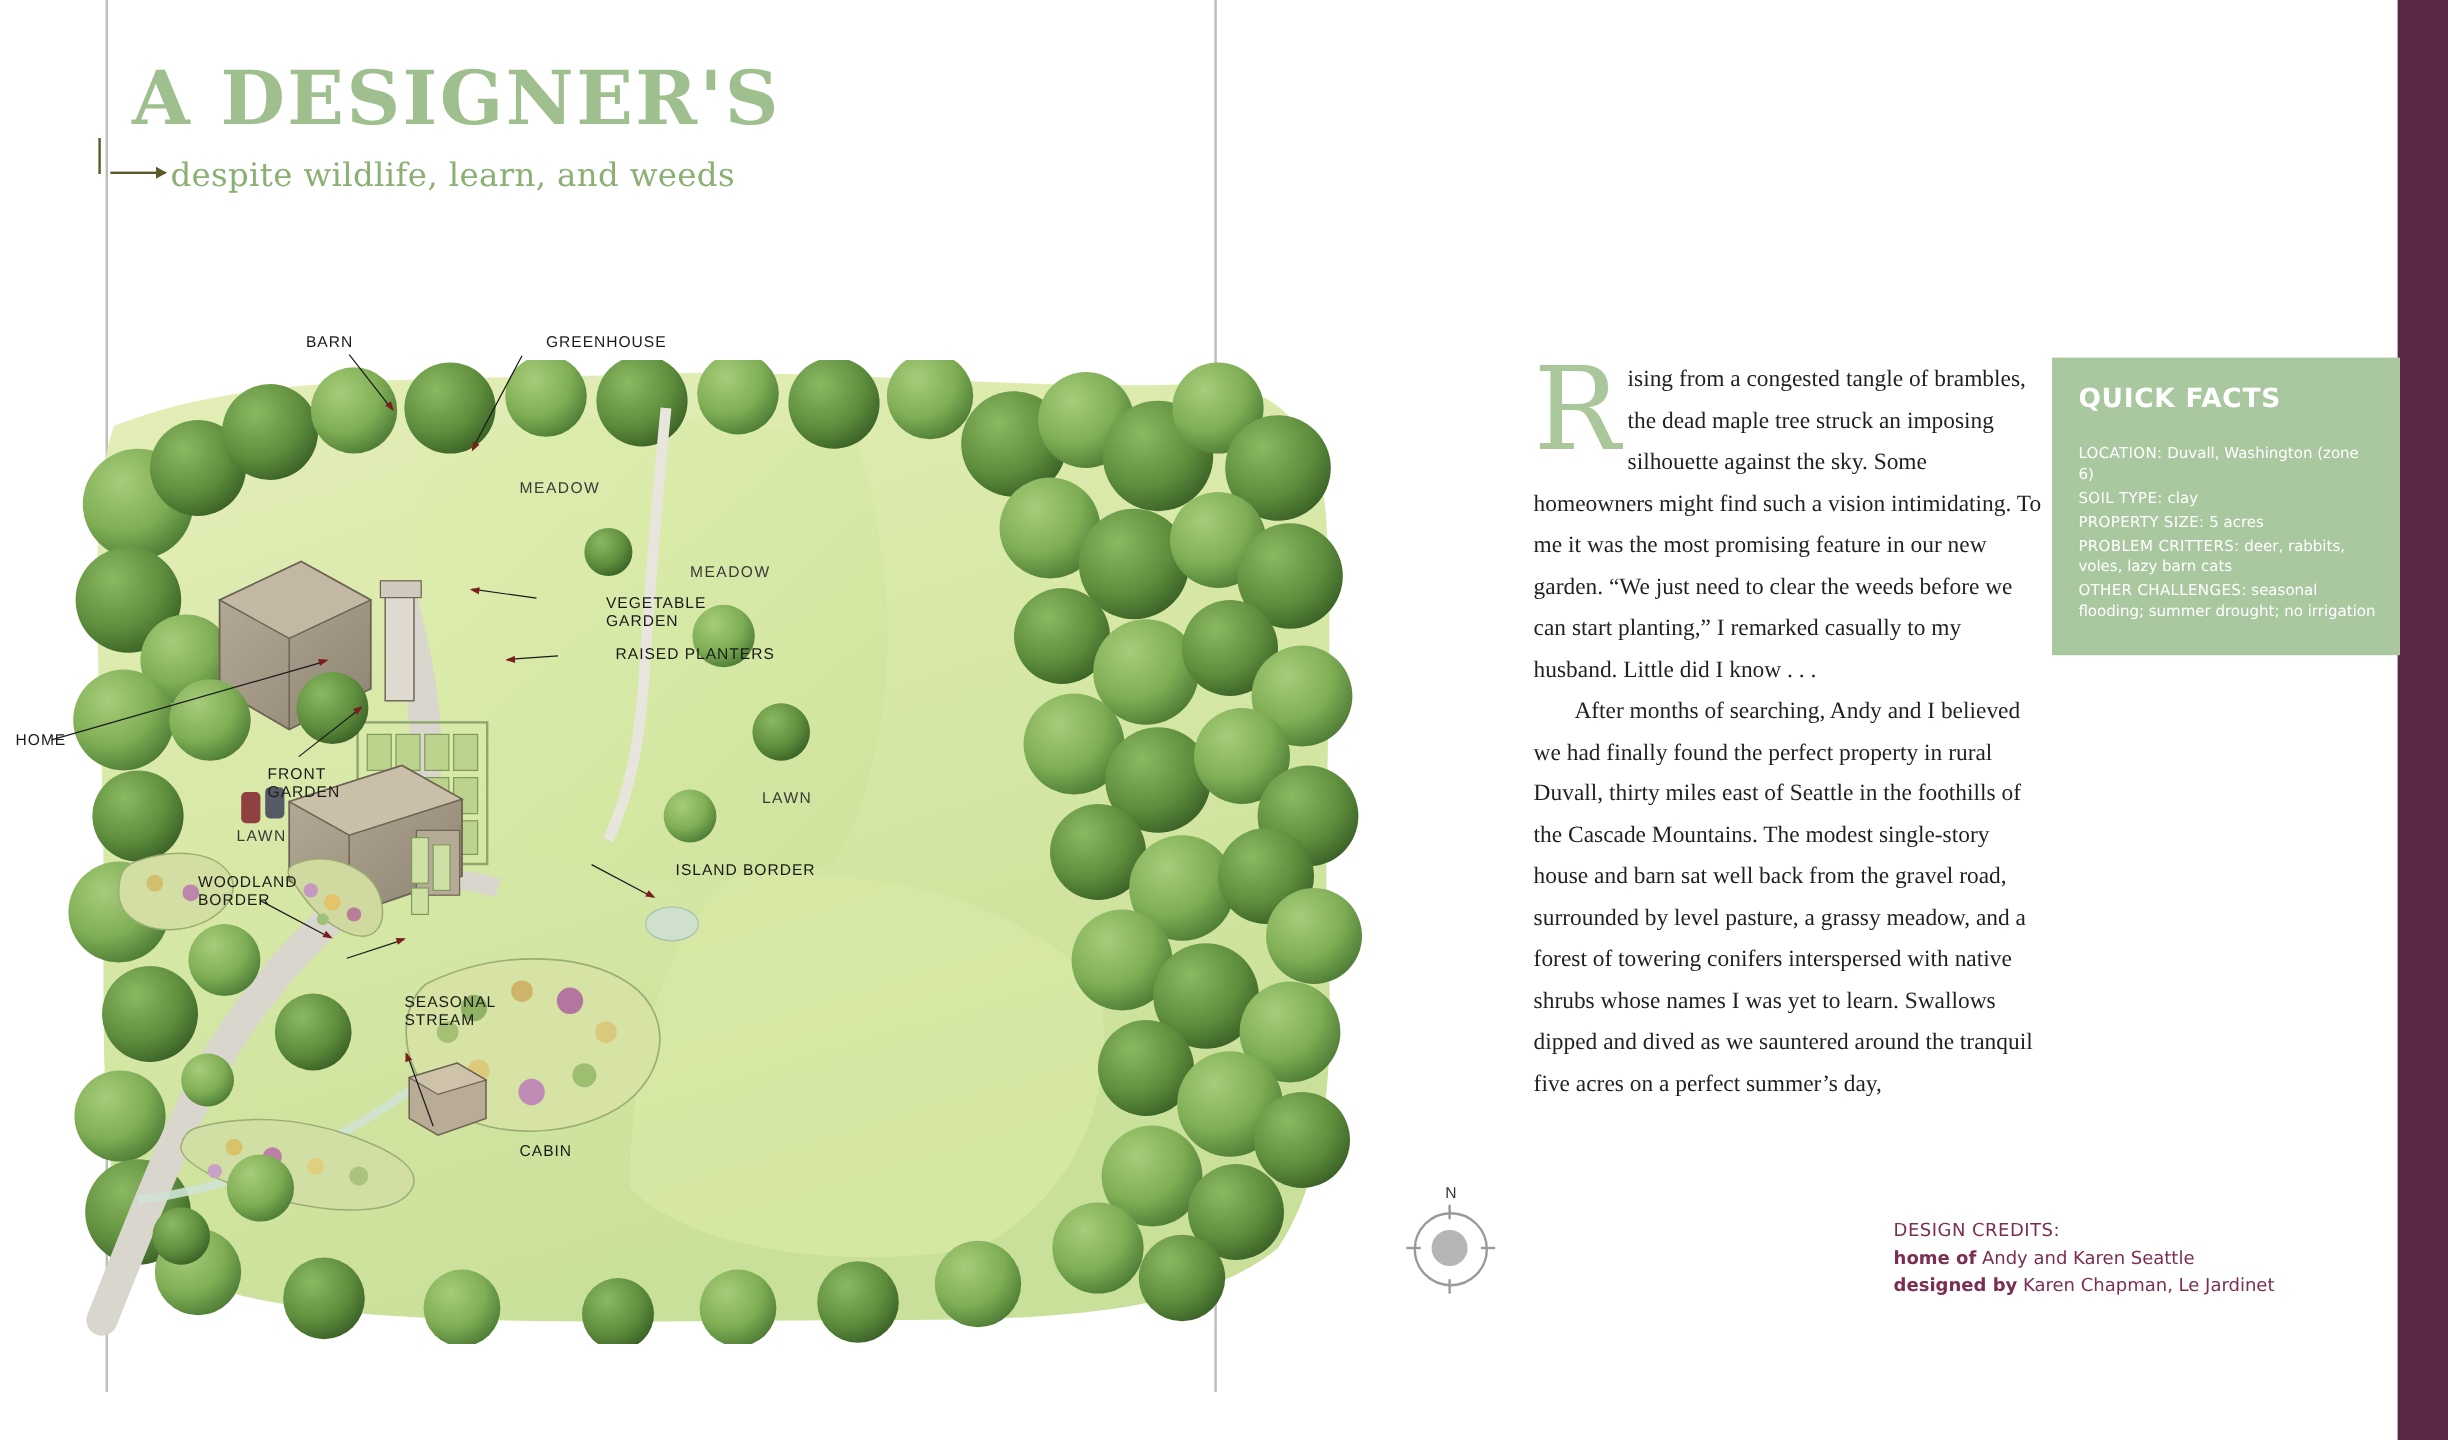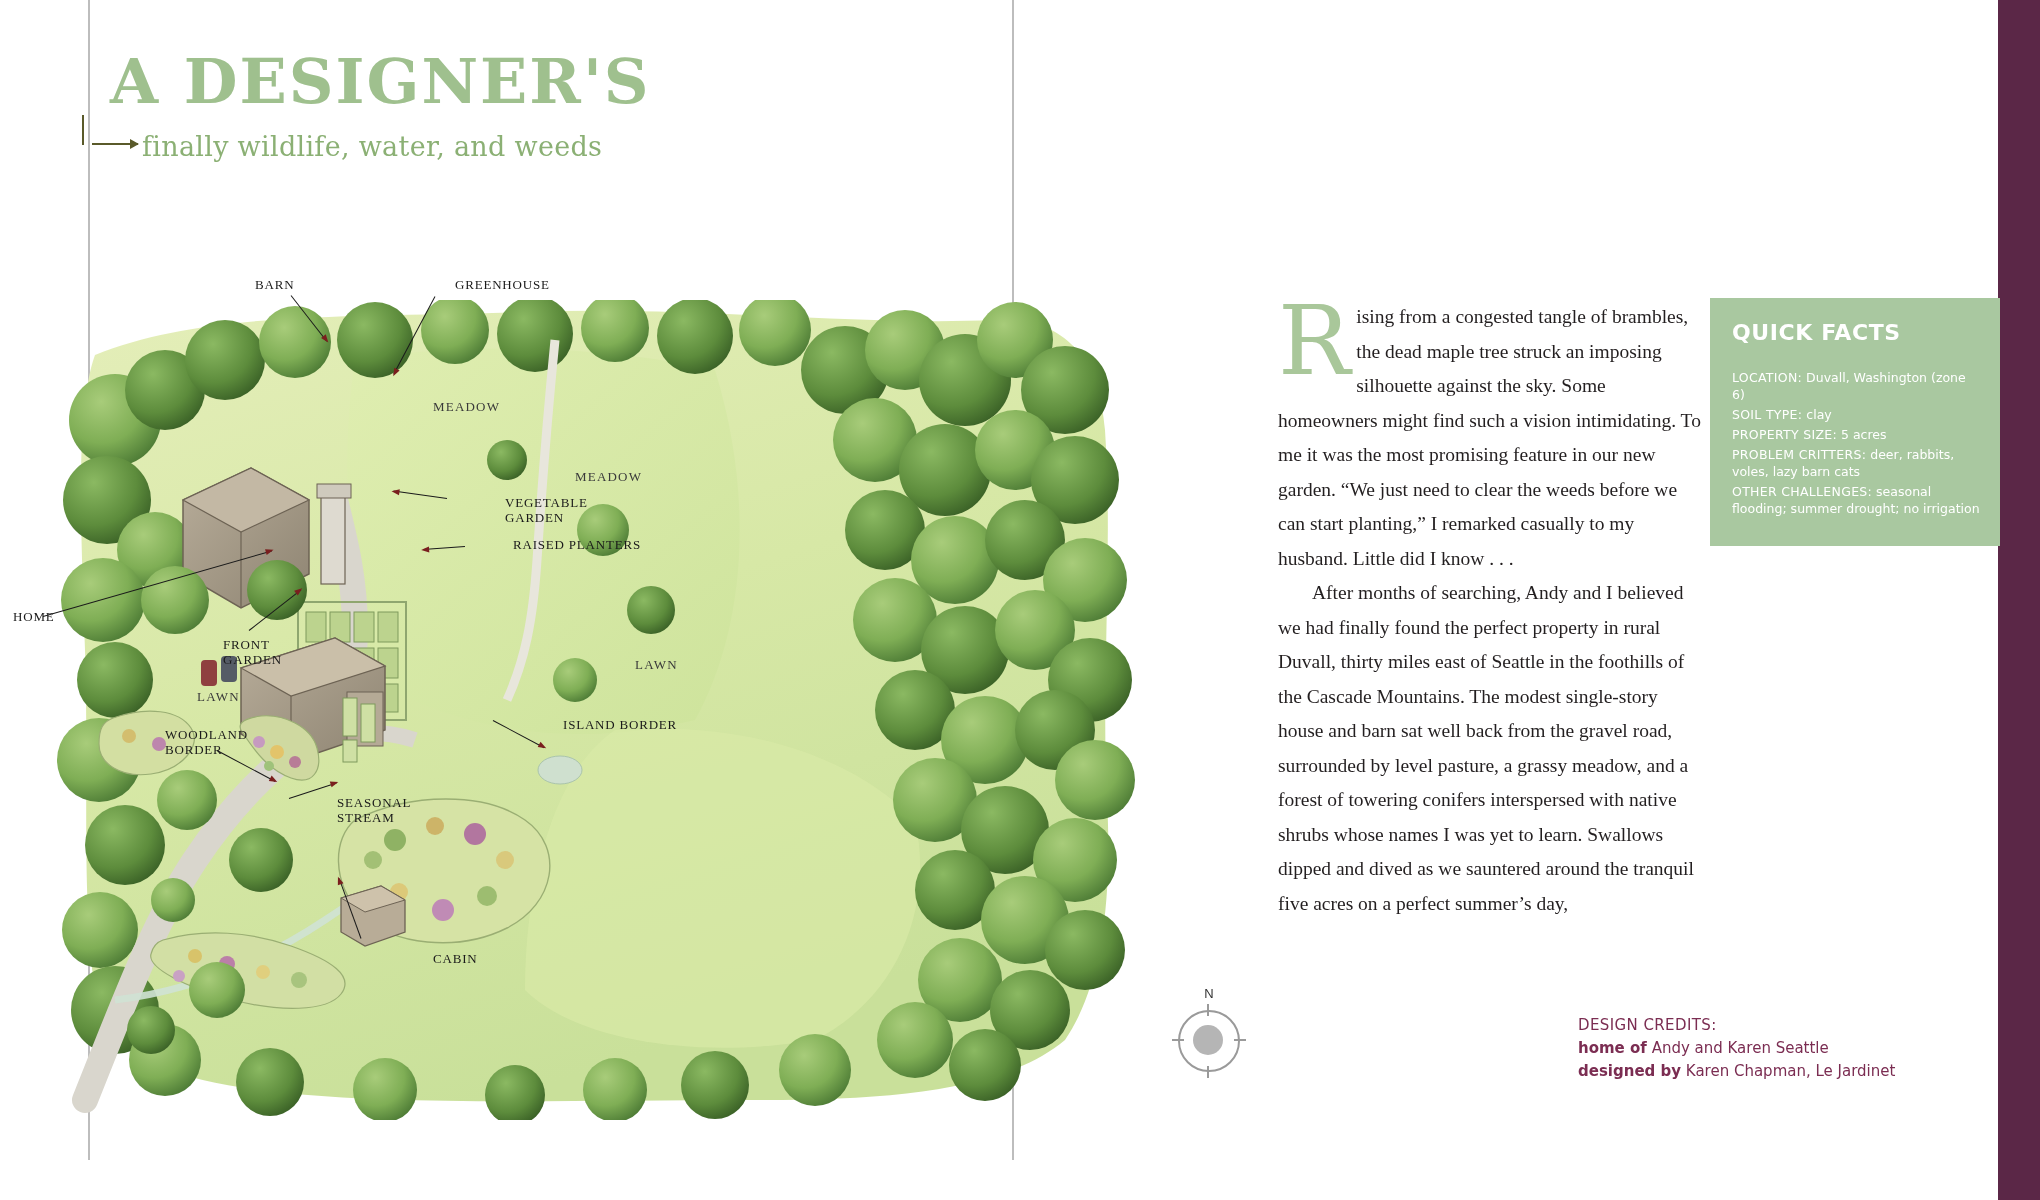--- a/index.html
+++ b/index.html
@@ -106,21 +106,21 @@
     top: 300px;
     width: 1120px;
     height: 820px;
   }
   .map-canvas {
     position: absolute;
     inset: 0;
   }
   .map-label {
     position: absolute;
-    font-family: Liberation Serif, serif;
+    font-family: Liberation Sans, sans-serif;
     font-size: 13px;
     letter-spacing: 0.8px;
     color: #1a1a1a;
     text-transform: uppercase;
     line-height: 1.15em;
     white-space: pre-line;
   }
   .map-label.soft {
     color: #3a3a3a;
     letter-spacing: 1.2px;
@@ -252,21 +252,21 @@
 <div class="spread">
 
   <div class="edge-bar"></div>
   <div class="left-rule"></div>
   <div class="gutter-line"></div>
 
   <div class="title-block">
     <div class="title-line">A Designer's</div>
     <div class="subtitle-wrap">
       <span class="sub-arrow"></span>
-      <span class="subtitle">finally wildlife, water, and weeds</span>
+      <span class="subtitle">despite wildlife, learn, and weeds</span>
     </div>
   </div>
 
   <div class="map-area">
     <svg class="map-canvas" viewBox="0 0 1120 820" preserveAspectRatio="none">
       <defs>
         <radialGradient id="treeG" cx="35%" cy="30%" r="75%">
           <stop offset="0%" stop-color="#a8cc7a"></stop>
           <stop offset="60%" stop-color="#7fae55"></stop>
           <stop offset="100%" stop-color="#4e7c36"></stop>
@@ -498,21 +498,21 @@
 GARDEN</div>
     <div class="map-label" style="left:458px; top:238px;">RAISED PLANTERS</div>
     <div class="map-label" style="left:-42px; top:310px;">HOME</div>
     <div class="map-label" style="left:168px; top:338px;">FRONT
 GARDEN</div>
     <div class="map-label soft" style="left:142px; top:390px;">LAWN</div>
     <div class="map-label soft" style="left:580px; top:358px;">LAWN</div>
     <div class="map-label" style="left:110px; top:428px;">WOODLAND
 BORDER</div>
     <div class="map-label" style="left:508px; top:418px;">ISLAND BORDER</div>
-    <div class="map-label" style="left:282px; top:496px;">SEASONAL
+    <div class="map-label" style="left:282px; top:528px;">SEASONAL
 STREAM</div>
     <div class="map-label" style="left:378px; top:652px;">CABIN</div>
   </div>
 
   <div class="compass">
     <div class="n">N</div>
     <div class="inner"></div>
     <div class="tick" style="left:27px; top:-8px; width:2px; height:12px;"></div>
     <div class="tick" style="left:27px; bottom:-8px; width:2px; height:12px;"></div>
     <div class="tick" style="left:-8px; top:27px; width:12px; height:2px;"></div>

